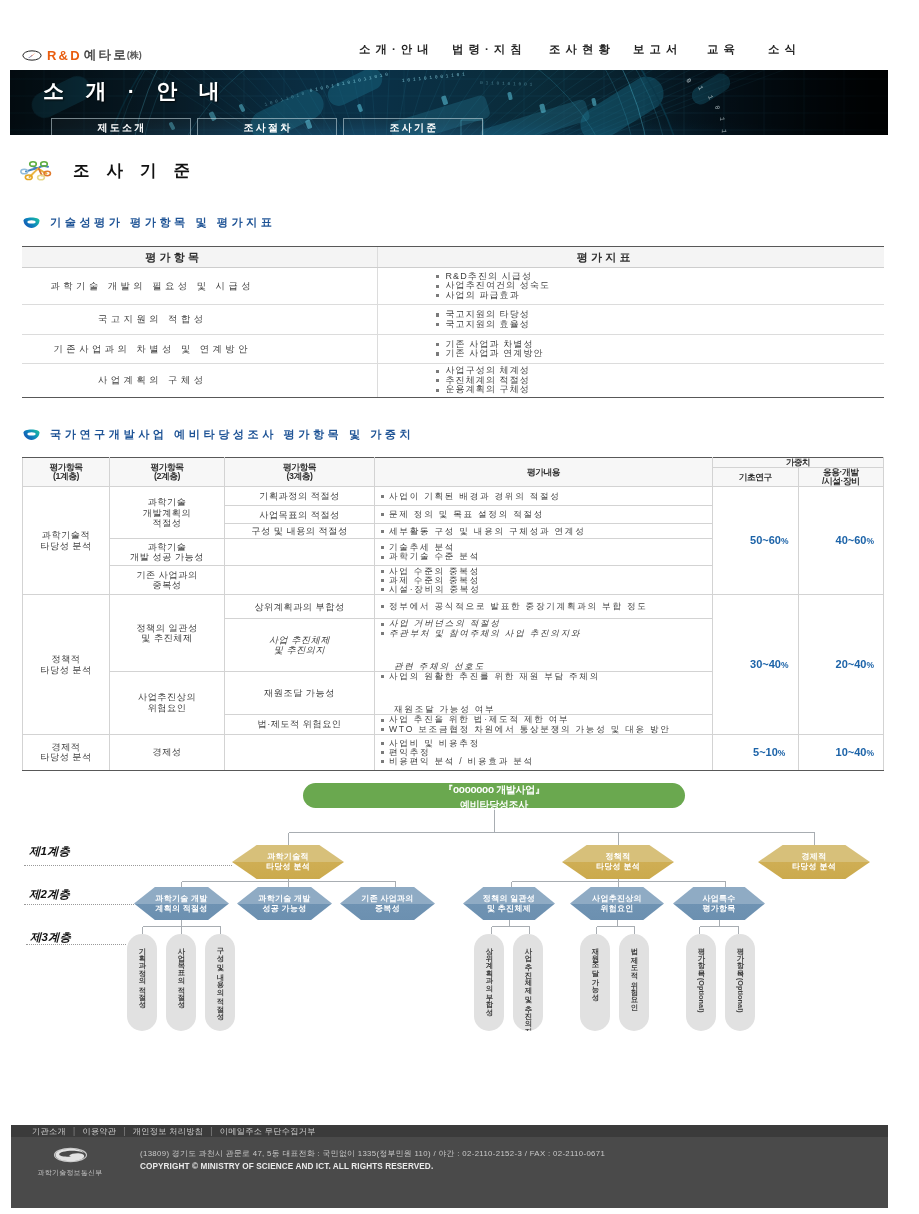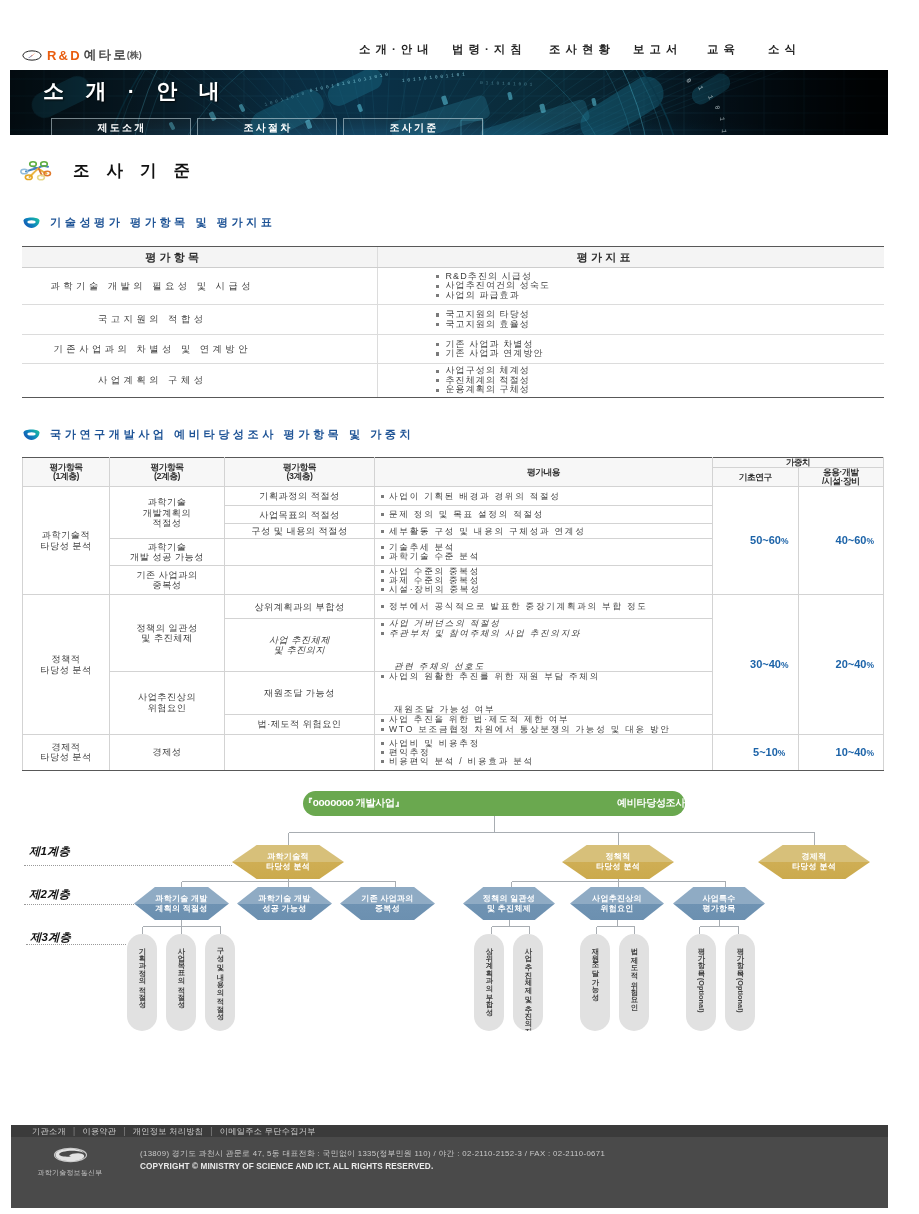--- a/index.html
+++ b/index.html
@@ -75,22 +75,22 @@
   .t2 .b2.cont{ padding-left:14px;margin-top:24px; }
   .t2 .b2.cont:before{ display:none; }
 
   
   .diagram{ position:absolute; left:0; top:760px; width:919px; height:310px; }
   .dg-lines{ position:absolute; left:0; top:0; }
   .tierlabel{ position:absolute; font-size:11.5px; font-weight:bold; font-style:italic; color:#111; letter-spacing:0px;}
   .tierdots{ position:absolute; height:0; border-top:1px dotted #9a9a9a; }
 
   .rootnode{ position:absolute; background:#6aa84f; border-radius:26px; color:#fff;
-             display:flex; flex-direction:row; align-items:center; justify-content:space-between;
-             font-size:10px; font-weight:bold; line-height:1.45; letter-spacing:-0.3px;margin-top:8px; }
+             display:flex; flex-direction:column; align-items:center; justify-content:space-between;
+             font-size:10px; font-weight:bold; line-height:1.45; letter-spacing:-0.3px; }
 
   .hex{ position:absolute; color:#fff; font-size:8px; font-weight:bold; line-height:10px;
         display:flex; flex-direction:column; align-items:center; justify-content:center;
         letter-spacing:0.3px; text-align:center;
         clip-path: polygon(22% 0%, 78% 0%, 100% 50%, 78% 100%, 22% 100%, 0% 50%); }
   .hex.gold{ background:linear-gradient(180deg,#d7c07a 0%, #d7c07a 50%, #cfae54 50%, #cbaa4d 100%); }
   .hex.blue{ background:linear-gradient(180deg,#8fabc4 0%, #8fabc4 50%, #6f93b3 50%, #6c90b0 100%); }
 
   .pill{ position:absolute; background:#e1e1e1; border-radius:15px;
          writing-mode:vertical-lr; text-orientation:mixed;

